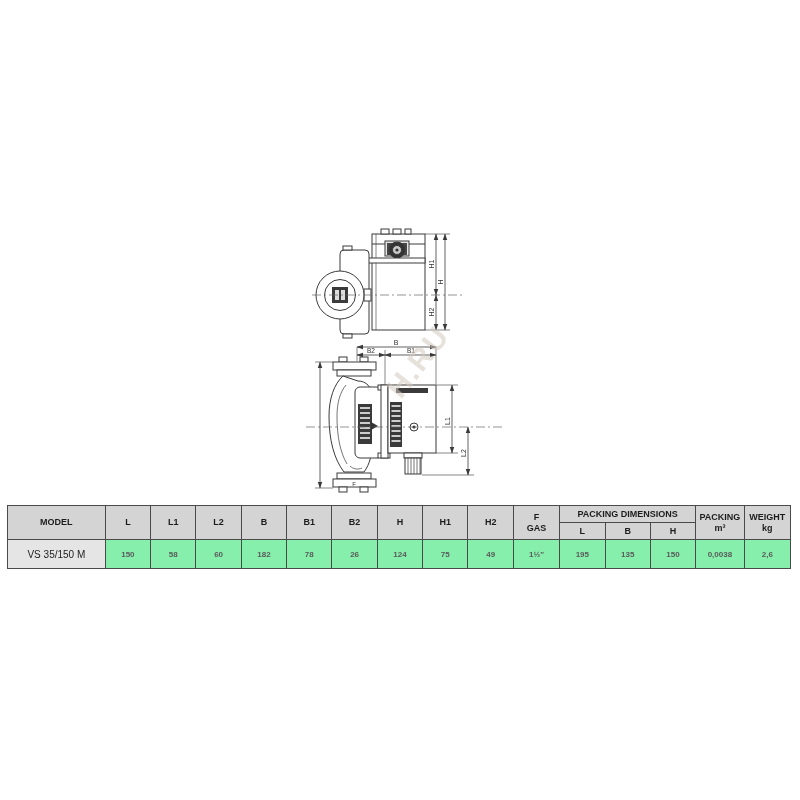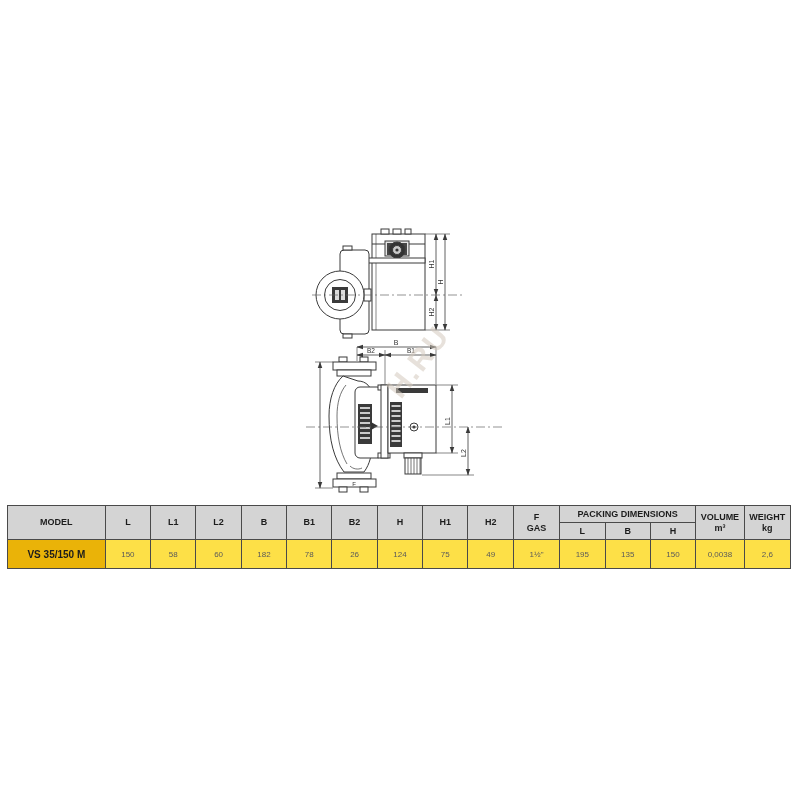--- a/index.html
+++ b/index.html
@@ -6,22 +6,22 @@
   .page{position:relative;width:800px;height:800px;background:#ffffff;overflow:hidden;
         font-family:"Liberation Sans",sans-serif;}
   .drawing-svg{position:absolute;left:300px;top:215px;width:215px;height:295px;}
 
   table.specs{position:absolute;left:7px;top:505px;width:784px;border-collapse:collapse;
               table-layout:fixed;border:1px solid #3d3d3d;}
   table.specs th, table.specs td{border:1px solid #4a4a4a;padding:0;text-align:center;
               vertical-align:middle;overflow:hidden;white-space:nowrap;}
   table.specs th{background:#d4d4d4;color:#1c1c1c;font-weight:bold;font-size:9px;line-height:1.2;}
   table.specs .sub-row th{height:16px;}
-  table.specs td{background:#fde047;color:#5a5a5a;font-size:8px;height:28px;font-weight:normal;}
-  table.specs td.model-cell{background:#eab308;color:#1c1c1c;font-weight:bold;font-size:10px;}
+  table.specs td{background:#86efac;color:#5a5a5a;font-size:8px;height:28px;font-weight:bold;}
+  table.specs td.model-cell{background:#e5e5e5;color:#1c1c1c;font-weight:normal;font-size:10px;}
   .hline{display:block;}
 </style>
 </head>
 <body>
 
 <div class="page">
 
   <svg class="drawing-svg" viewBox="300 215 215 295">
     <defs>
       <marker id="ae" markerWidth="9" markerHeight="8" refX="7.5" refY="4" orient="auto">
@@ -189,21 +189,21 @@
       <th rowspan="2">B2</th>
       <th rowspan="2">H</th>
       <th rowspan="2">H1</th>
       <th rowspan="2">H2</th>
       <th rowspan="2">
         <span class="hline">F</span>
         <span class="hline">GAS</span>
       </th>
       <th colspan="3">PACKING DIMENSIONS</th>
       <th rowspan="2">
-        <span class="hline">VOLUME</span>
+        <span class="hline">PACKING</span>
         <span class="hline">m³</span>
       </th>
       <th rowspan="2">
         <span class="hline">WEIGHT</span>
         <span class="hline">kg</span>
       </th>
     </tr>
     <tr class="sub-row">
       <th>L</th>
       <th>B</th>

